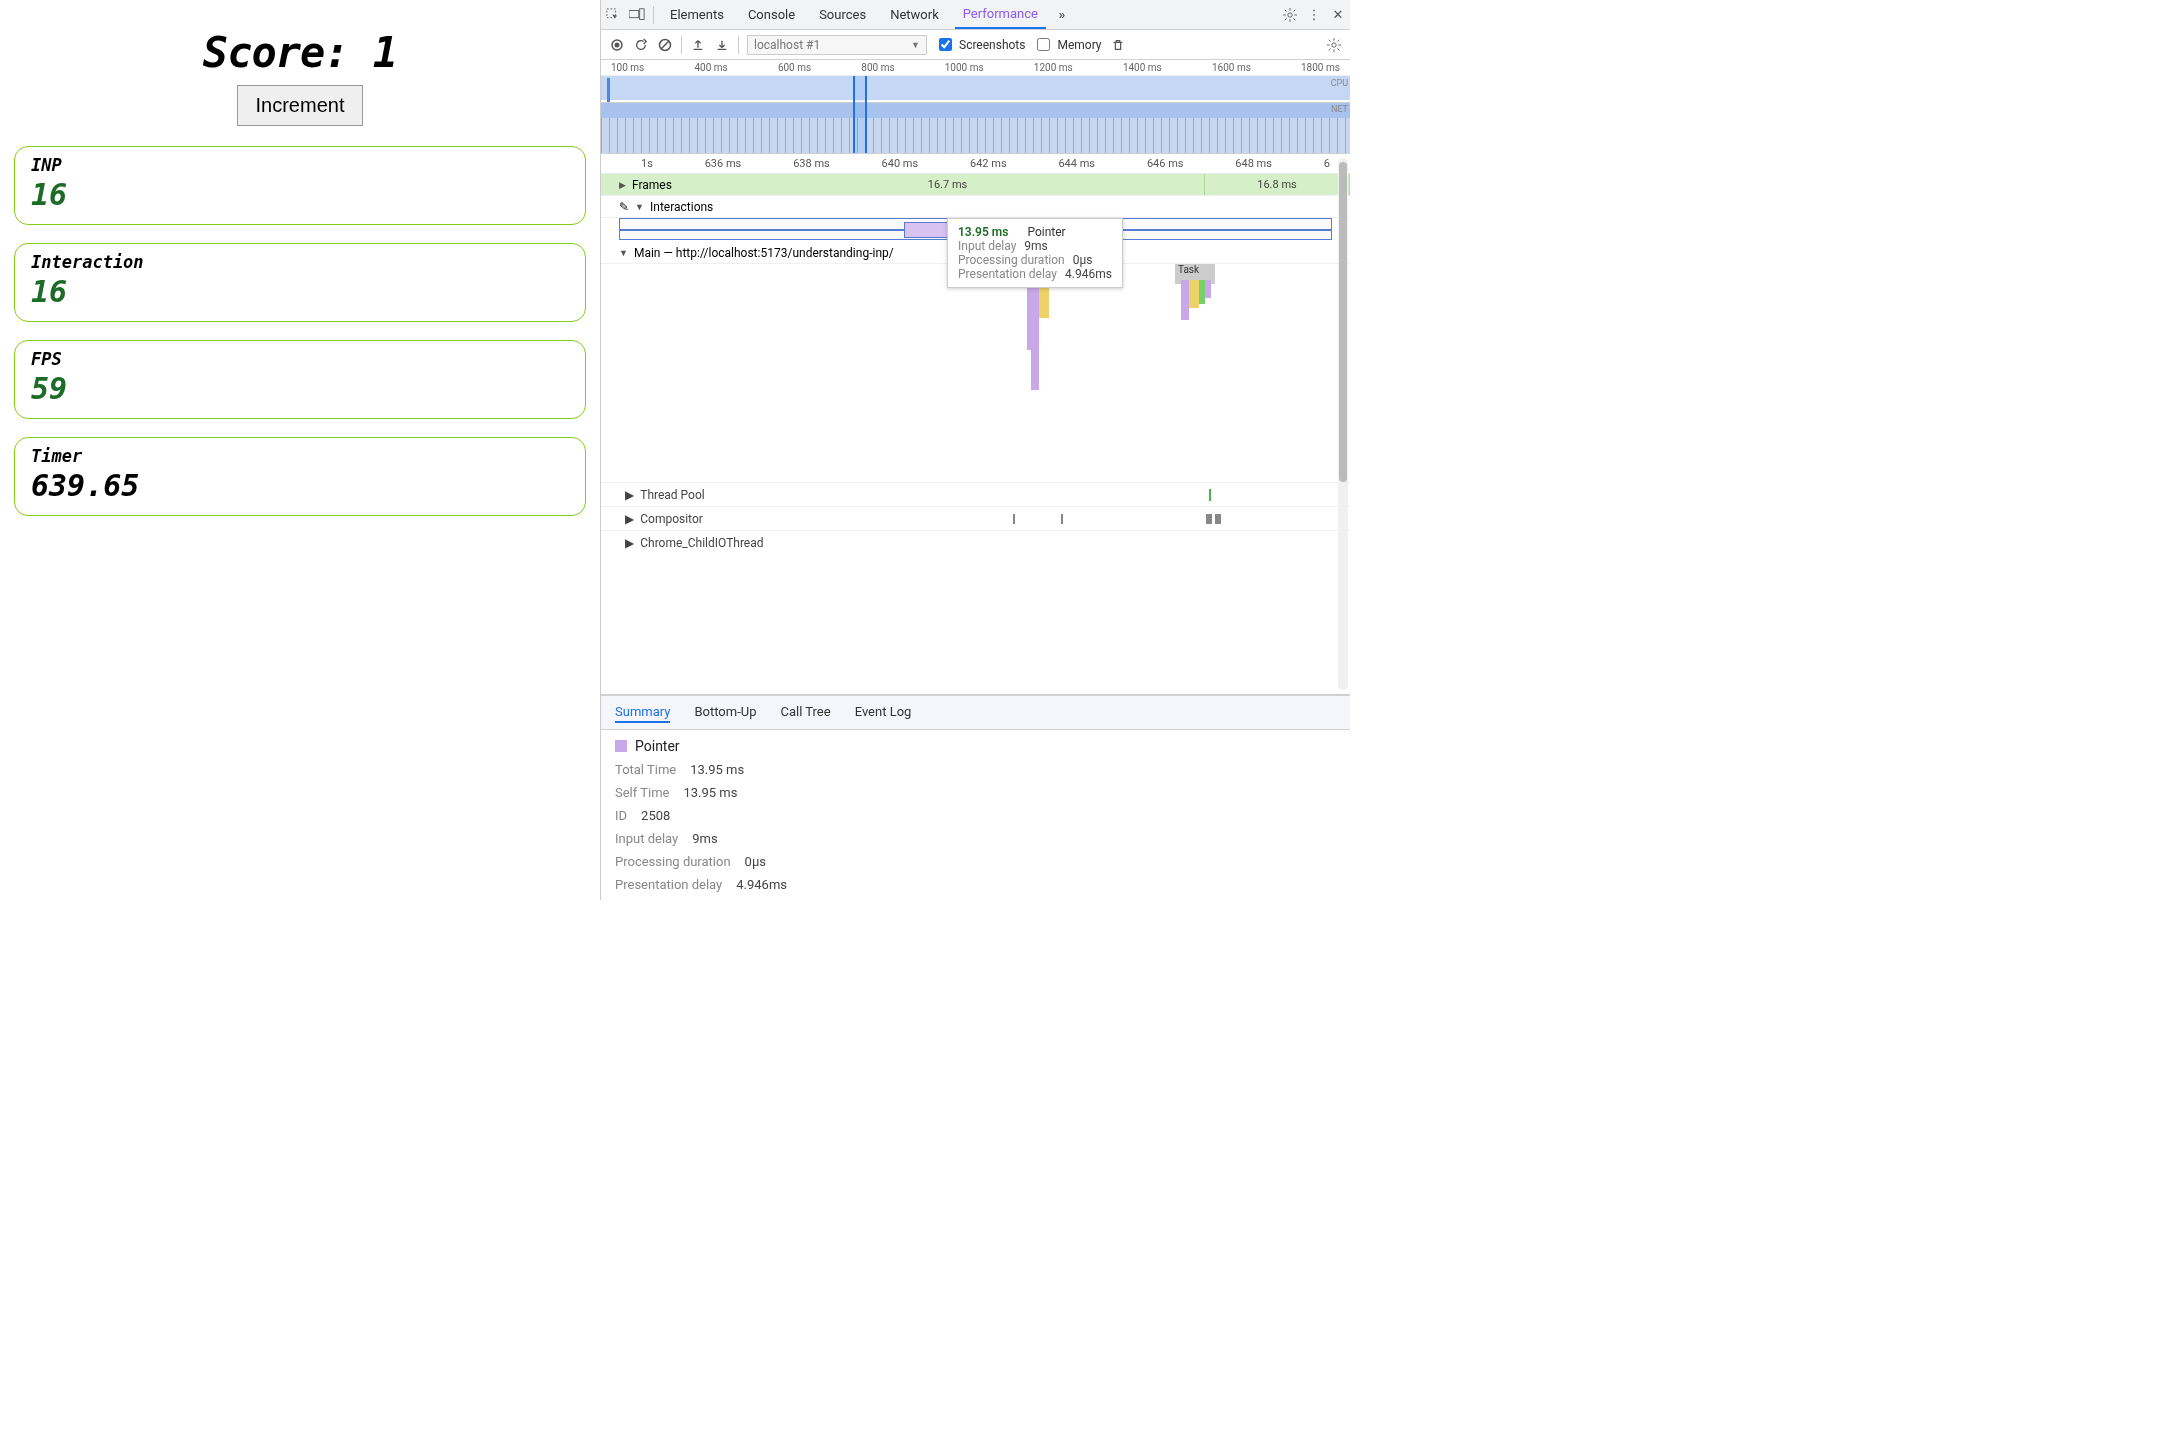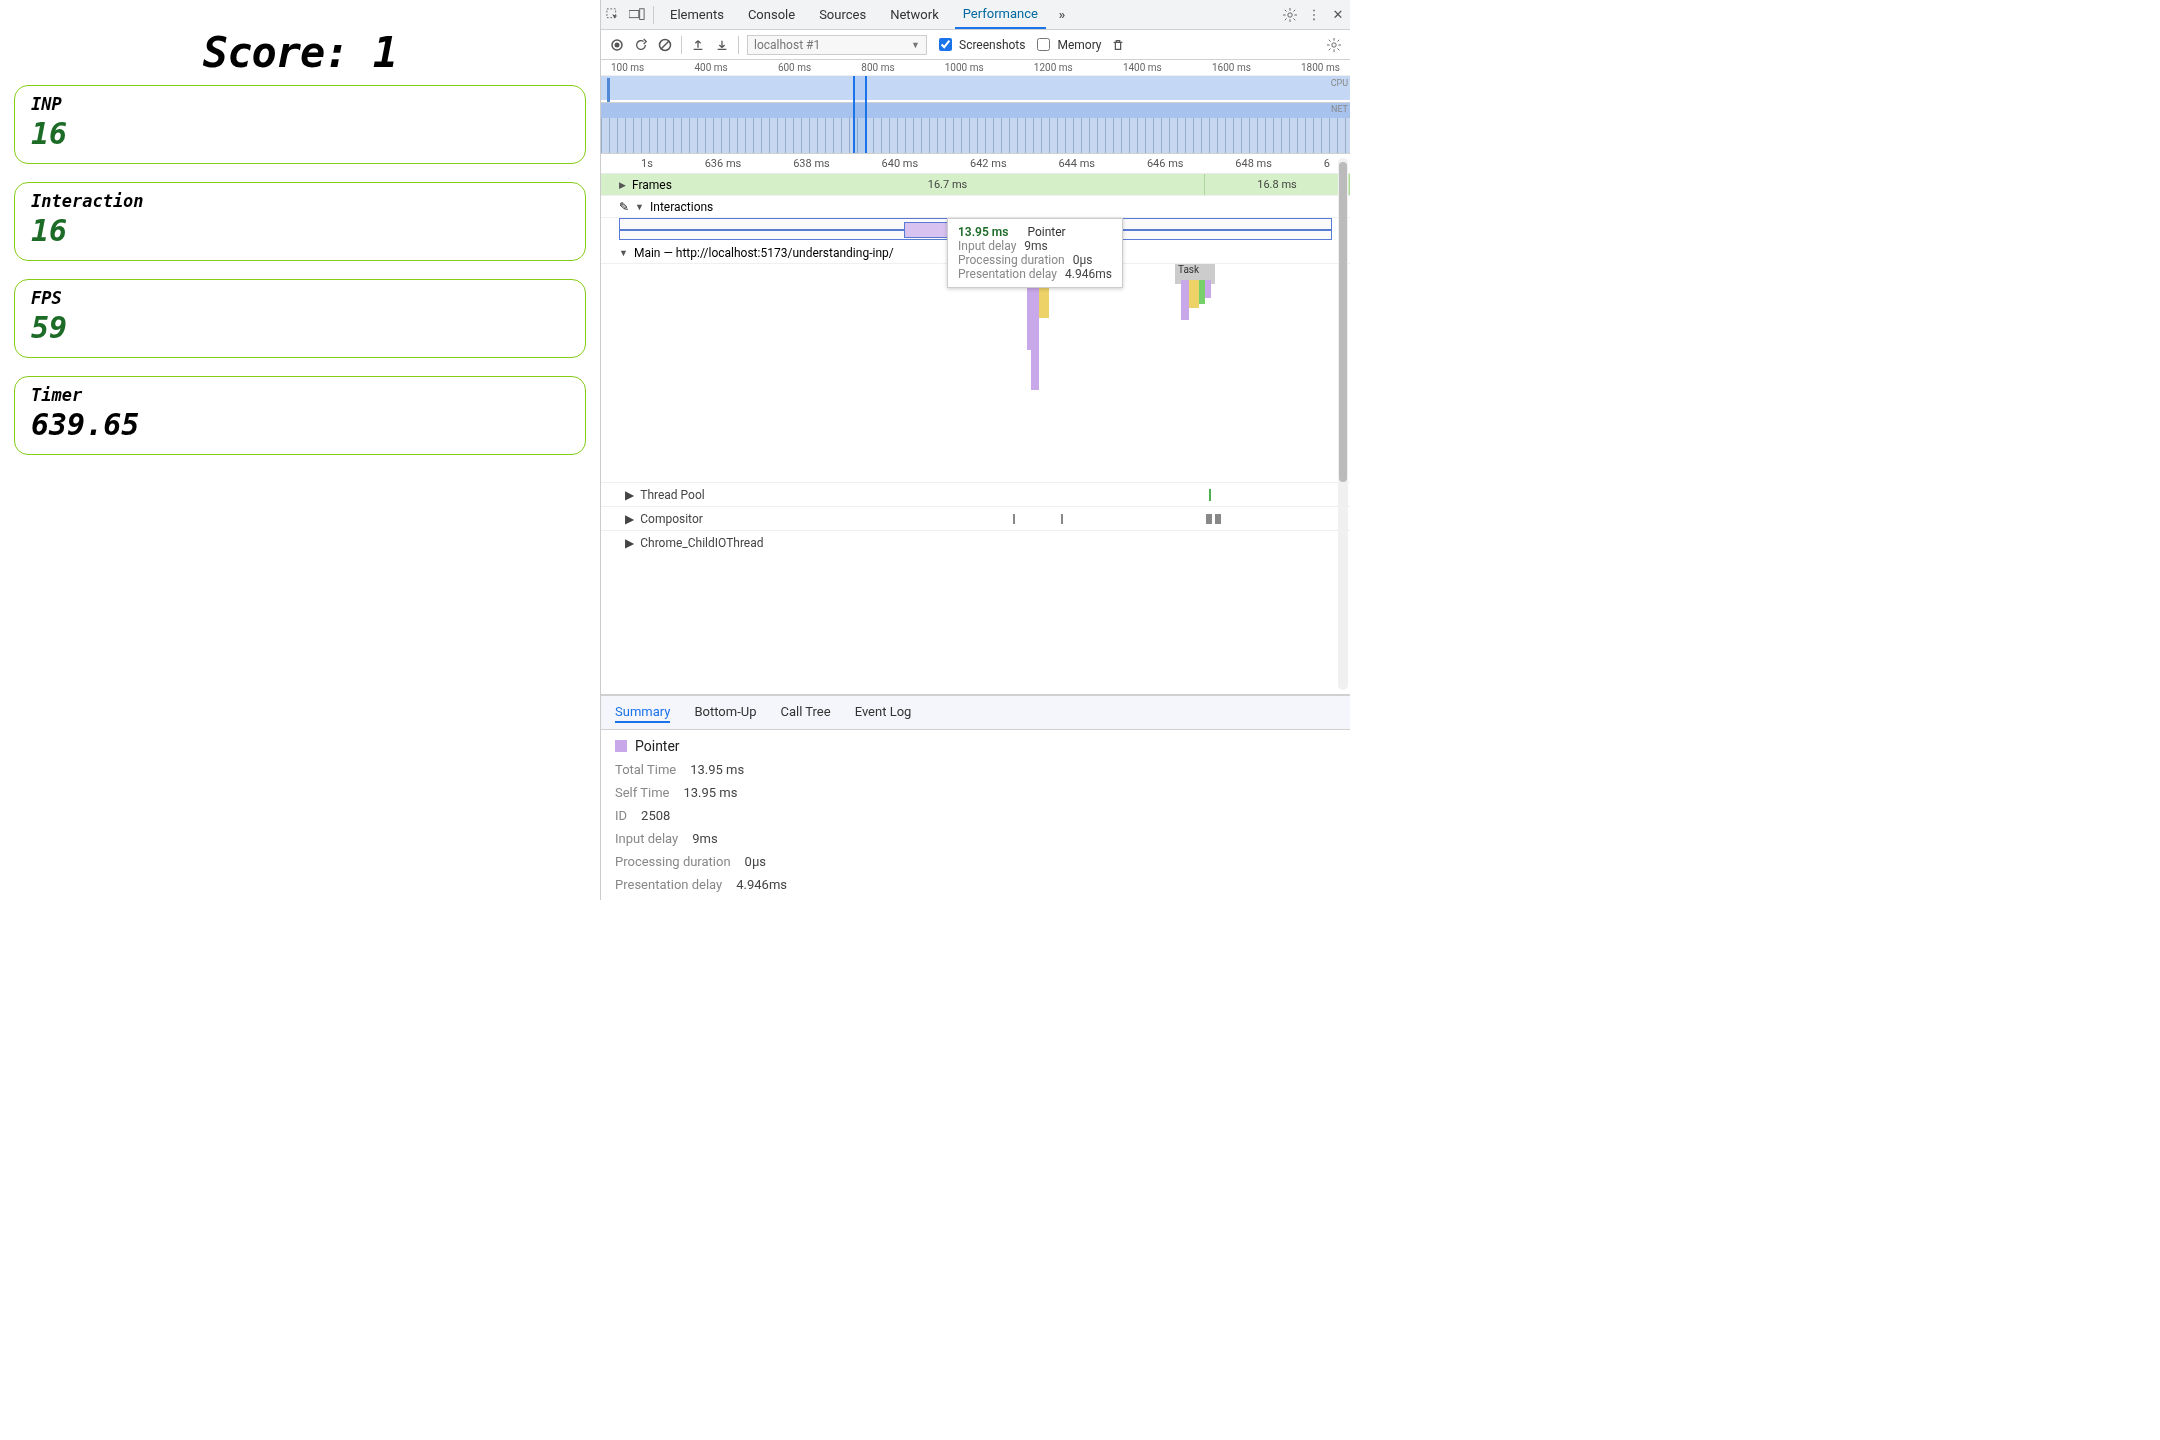--- a/index.html
+++ b/index.html
@@ -74,21 +74,21 @@
     display: flex;
     align-items: center;
     height: 30px;
     border-bottom: 1px solid #d0d0d0;
     padding: 0 4px;
     gap: 8px;
     background: #f1f3f4;
   }
   .dt-ib { width: 16px; height: 16px; display:flex; align-items:center; justify-content:center; cursor:pointer; color:#555; }
   .dt-tab { padding: 6px 8px; color:#333; cursor:pointer; font-size:13px; }
-  .dt-tab.active { color:#0369a1; border-bottom:2px solid #1a73e8; }
+  .dt-tab.active { color:#8b5cf6; border-bottom:2px solid #1a73e8; }
   .dt-spacer { flex:1; }
 
   
   .dt-tb {
     display:flex; align-items:center; height:30px; gap:8px;
     border-bottom:1px solid #d0d0d0; padding:0 8px; background:#fff;
     font-size:12px; color:#333;
   }
   .dt-sel {
     flex:0 0 180px; border:1px solid #ccc; height:20px; display:flex;
@@ -205,20 +205,23 @@
 
   svg { display:block; }
 </style>
 </head>
 <body>
 
 <div class="app">
 
   <div class="page">
     <div class="score">Score: 1</div>
+    <div class="btnrow">
+      <button class="incbtn">Increment</button>
+    </div>
 
     <div class="card">
       <div class="card-title">INP</div>
       <div class="card-val green">16</div>
     </div>
     <div class="card">
       <div class="card-title">Interaction</div>
       <div class="card-val green">16</div>
     </div>
     <div class="card">

